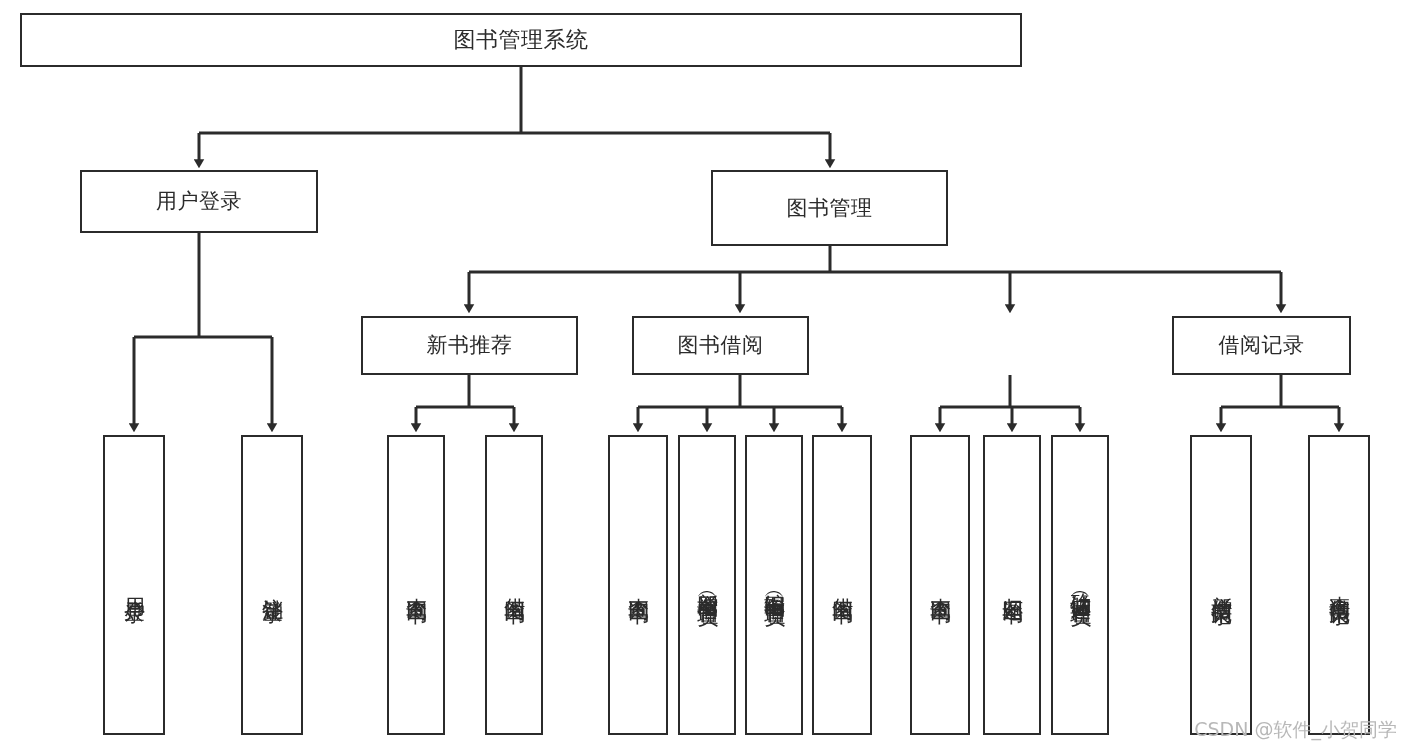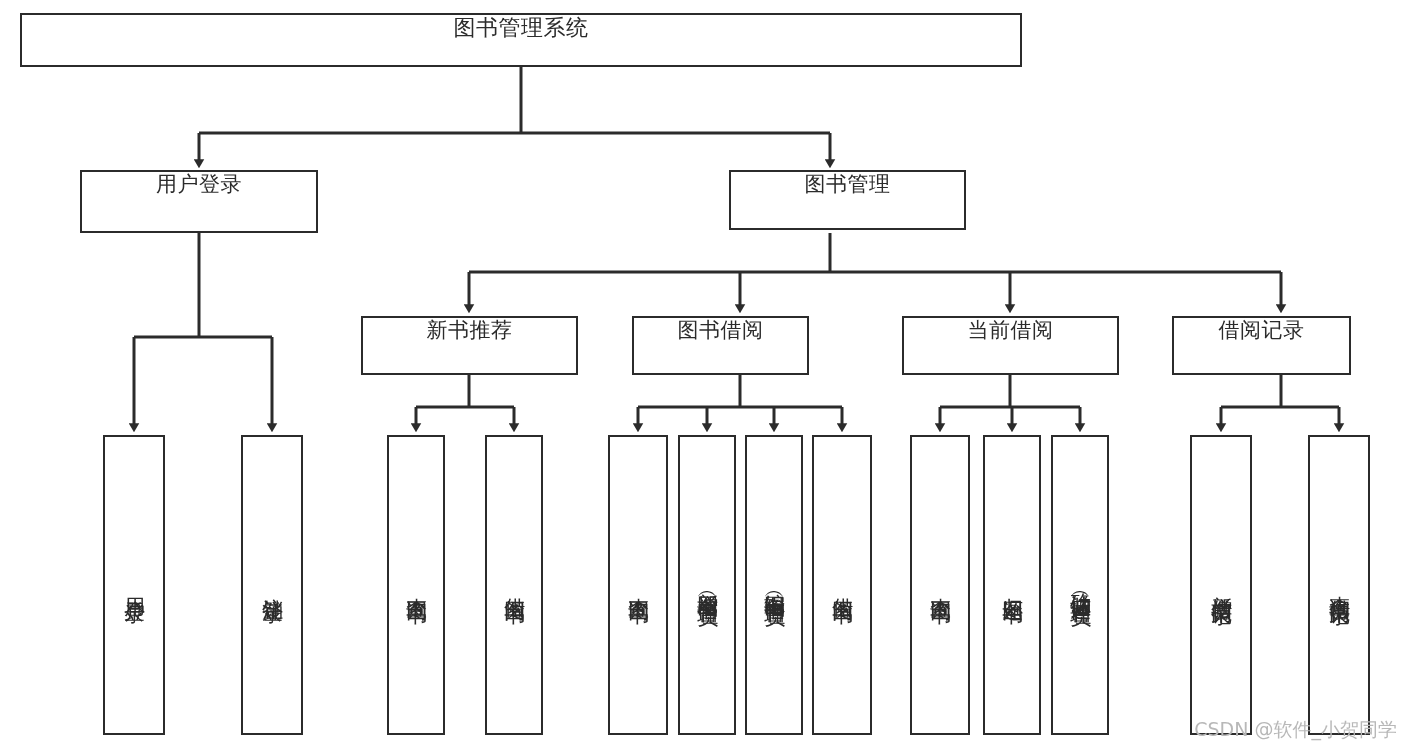--- a/index.html
+++ b/index.html
@@ -18,20 +18,21 @@
     position:absolute;left:0;top:0;
     width:1405px;height:747px;
     pointer-events:none;
   }
   .node{
     position:absolute;
     box-sizing:border-box;
     background:#ffffff;
     border:2px solid #2b2b2b;
     display:flex;
+    align-items:center;
     justify-content:center;
     color:#2b2b2b;
     z-index:2;
   }
   .node .lbl{
     font-size:21px;
     line-height:1.18;
     letter-spacing:0.5px;
     white-space:nowrap;
     color:#2b2b2b;
@@ -117,32 +118,29 @@
     </g>
   </svg>
 
   <div class="node root" style="left: 20px; top: 13px; width: 1002px; height: 54px;">
     <span class="lbl">图书管理系统</span>
   </div>
 
   <div class="node" style="left: 80px; top: 170px; width: 238px; height: 63px;">
     <span class="lbl">用户登录</span>
   </div>
-  <div class="node" style="left: 729px; top: 170px; width: 237px; height: 60px;">
+  <div class="node" style="left: 711px; top: 170px; width: 237px; height: 76px;">
     <span class="lbl">图书管理</span>
   </div>
 
   <div class="node" style="left: 361px; top: 316px; width: 217px; height: 59px;">
     <span class="lbl">新书推荐</span>
   </div>
   <div class="node" style="left: 632px; top: 316px; width: 177px; height: 59px;">
     <span class="lbl">图书借阅</span>
-  </div>
-  <div class="node" style="left: 902px; top: 316px; width: 217px; height: 59px;">
-    <span class="lbl">当前借阅</span>
   </div>
   <div class="node" style="left: 1172px; top: 316px; width: 179px; height: 59px;">
     <span class="lbl">借阅记录</span>
   </div>
 
   <div class="node vert" style="left: 103px; top: 435px; width: 62px; height: 300px;">
     <span class="lbl">用户登录</span>
   </div>
   <div class="node vert" style="left: 241px; top: 435px; width: 62px; height: 300px;">
     <span class="lbl">注销登录</span>

